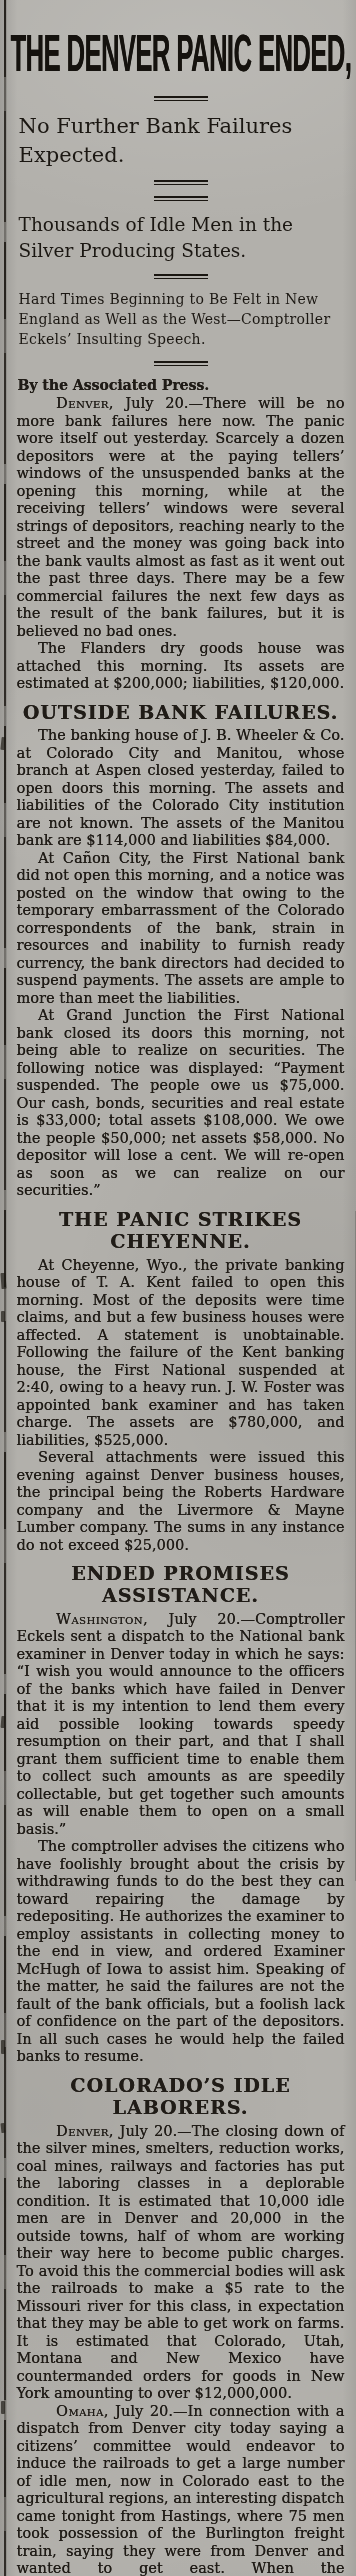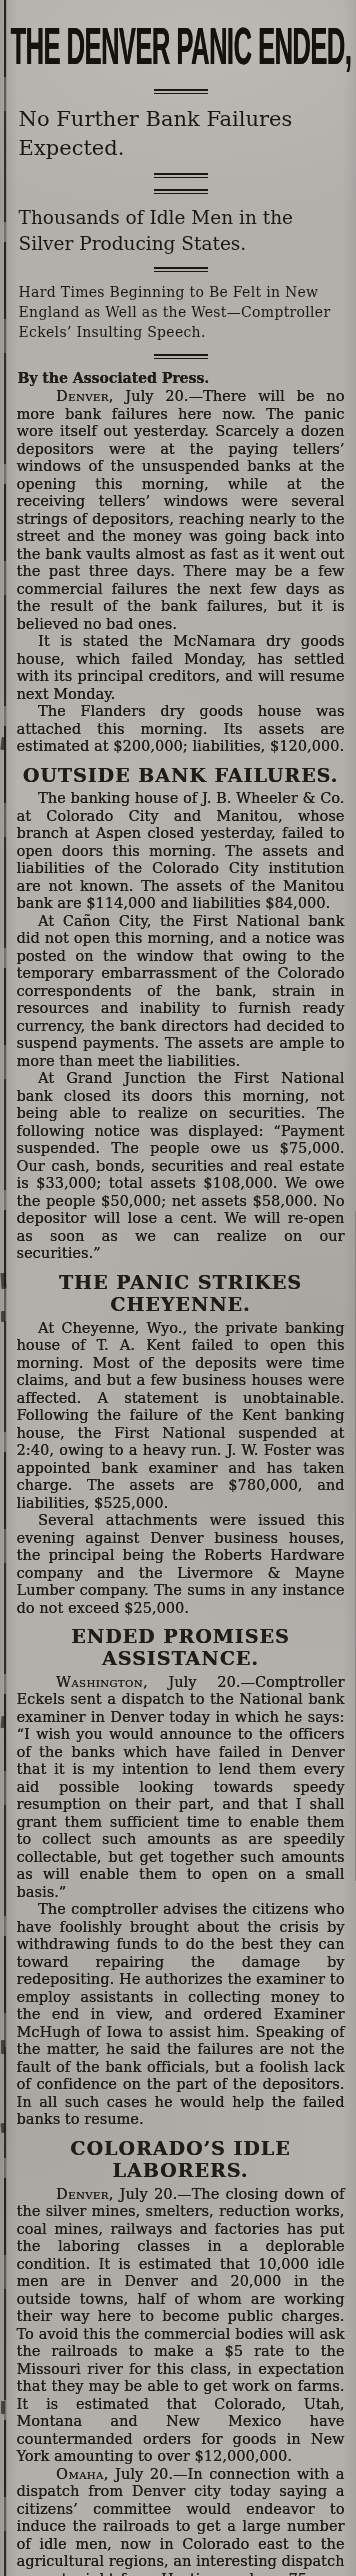--- a/index.html
+++ b/index.html
@@ -29,21 +29,21 @@
       rgba(28,24,19,.85) 111px 222px,
       rgba(28,24,19,.35) 222px 242px);
     box-shadow:0.5px 0 0.5px rgba(28,24,19,.25);
   }
   .right-rule{
     position:absolute;right:0.5px;top:1211px;width:1px;height:670px;
     background:rgba(30,26,21,.22);
   }
   .scan-artifact{position:absolute;background:rgba(25,21,16,.65);border-radius:1px;}
   .content{position:absolute;left:16.5px;top:0;width:328px;}
-  .headline-wrap{margin-top:15px;height:63px;display:flex;align-items:center;justify-content:center;overflow:visible;}
+  .headline-wrap{margin-top:22px;height:63px;display:flex;align-items:center;justify-content:center;overflow:visible;}
   .headline{
     font-family:"Liberation Sans", sans-serif;
     font-weight:bold;font-size:51px;line-height:1;
     letter-spacing:-1px;white-space:nowrap;
     transform:scaleX(.50);transform-origin:50% 50%;
     color:#15120e;text-shadow:0.5px 0 0 #15120e;
   }
   .divider{
     width:54px;height:1.5px;margin:11.3px auto;
     border-top:2.6px solid #1a1611;border-bottom:1px solid #1a1611;
@@ -101,21 +101,20 @@
     <div class="divider"></div>
 
     <h3 class="deck deck-small">Hard Times Beginning to Be Felt in New England as Well as the West—Comptroller Eckels’ Insulting Speech.</h3>
 
     <div class="divider"></div>
 
     <p class="byline">By the Associated Press.</p>
 
     <p class="body-p"><span class="dateline">Denver</span><span>, July 20.—There will be no more bank failures here now. The panic wore itself out yesterday. Scarcely a dozen depositors were at the paying tellers’ windows of the unsuspended banks at the opening this morning, while at the receiving tellers’ windows were several strings of depositors, reaching nearly to the street and the money was going back into the bank vaults almost as fast as it went out the past three days. There may be a few commercial failures the next few days as the result of the bank failures, but it is believed no bad ones.</span></p>
 
-    <p class="body-p">It is stated the McNamara dry goods house, which failed Monday, has settled with its principal creditors, and will resume next Monday.</p>
 
     <p class="body-p">The Flanders dry goods house was attached this morning. Its assets are estimated at $200,000; liabilities, $120,000.</p>
 
     <h4 class="subhead">OUTSIDE BANK FAILURES.</h4>
 
     <p class="body-p">The banking house of J. B. Wheeler &amp; Co. at Colorado City and Manitou, whose branch at Aspen closed yesterday, failed to open doors this morning. The assets and liabilities of the Colorado City institution are not known. The assets of the Manitou bank are $114,000 and liabilities $84,000.</p>
 
     <p class="body-p">At Cañon City, the First National bank did not open this morning, and a notice was posted on the window that owing to the temporary embarrassment of the Colorado correspondents of the bank, strain in resources and inability to furnish ready currency, the bank directors had decided to suspend payments. The assets are ample to more than meet the liabilities.</p>
 
     <p class="body-p">At Grand Junction the First National bank closed its doors this morning, not being able to realize on securities. The following notice was displayed: “Payment suspended. The people owe us $75,000. Our cash, bonds, securities and real estate is $33,000; total assets $108,000. We owe the people $50,000; net assets $58,000. No depositor will lose a cent. We will re-open as soon as we can realize on our securities.”</p>

